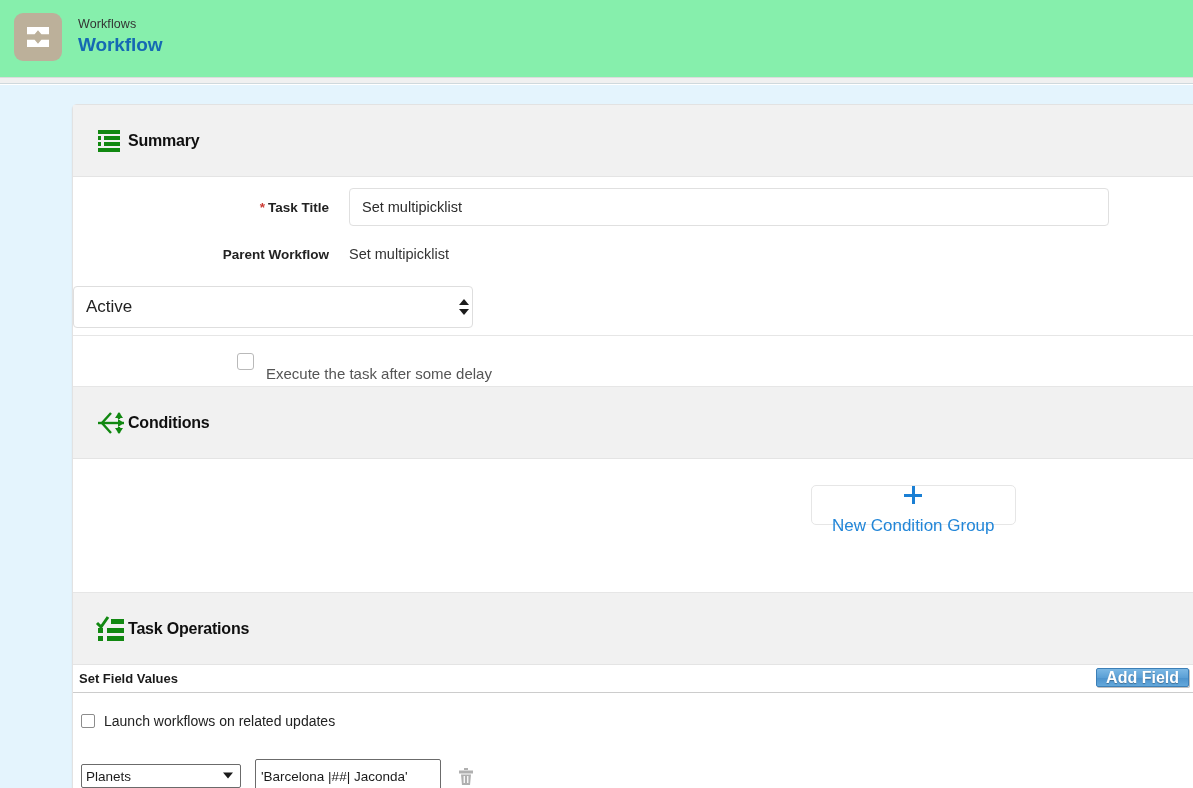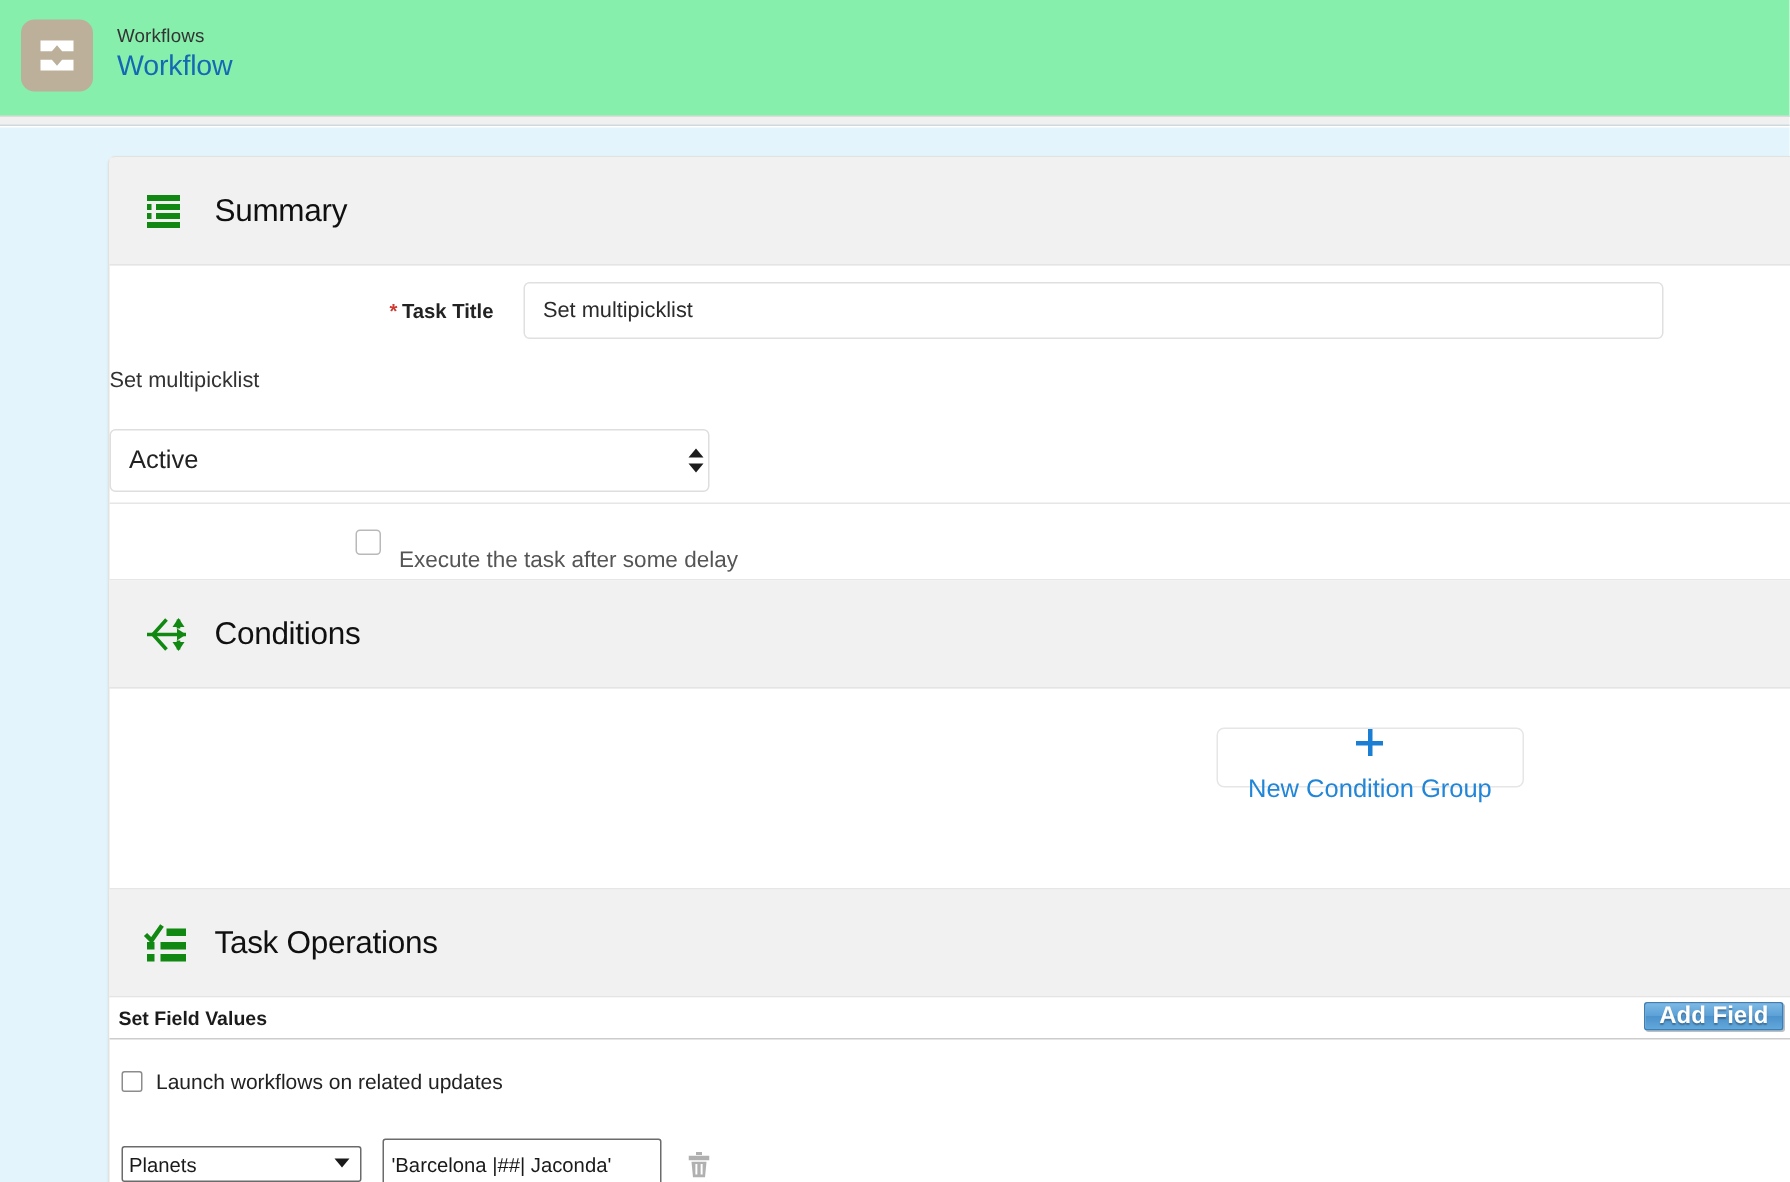--- a/index.html
+++ b/index.html
@@ -29,21 +29,21 @@
     display: flex; align-items: center; justify-content: center;
     flex: 0 0 auto;
   }
   .module-icon svg { display:block; }
   .crumbs { margin-left: 16px; line-height: 1.08; }
   .crumb-top {
     font-size: 12.5px; color: #333333; font-weight: 400;
     letter-spacing: .1px;
   }
   .crumb-main {
-    font-size: 19px; color: #1569b3; font-weight: normal;
+    font-size: 19px; color: #1569b3; font-weight: bold;
     margin-top: 3px; letter-spacing: -.1px;
   }
   .header-sep {
     position:absolute; left:0; top:78px; width:1193px; height:6px;
     background:#f0f0f0; border-bottom:1px solid #cfd9dd;
   }
 
   
   .page-bg {
     position: absolute; top: 85px; left: 0;
@@ -63,22 +63,22 @@
   
   .section-head {
     background: #f1f1f1;
     border-bottom: 1px solid #e4e4e4;
     height: 72px;
     display: flex; align-items: center;
     padding-left: 22px;
   }
   .section-head .sec-icon { width: 32px; height: 32px; flex:0 0 auto; display:block; }
   .section-head .sec-title {
-    font-size: 21px; font-weight: normal; color: #101010;
-    margin-left: 16px; letter-spacing: -.2px;
+    font-size: 16px; font-weight: bold; color: #101010;
+    margin-left: 1px; letter-spacing: -.2px;
   }
 
   
   .form-row {
     display: flex; align-items: center;
     min-height: 50px;
     padding: 0 0 0 0;
   }
   .fld-label {
     width: 276px; flex: 0 0 276px;
@@ -256,20 +256,21 @@
   </div>
 
   <div class="form-row" style="height:52px;padding-top:8px;">
     <div class="fld-label">
       <span class="req-star">*</span><span>Task Title</span>
     </div>
     <input class="txt-input" type="text" value="Set multipicklist" style="">
   </div>
 
   <div class="form-row" style="height:48px;">
+    <div class="fld-label">Parent Workflow</div>
     <div class="static-val">Set multipicklist</div>
   </div>
 
   <div class="form-row" style="height:56px;">
     <div class="sel-wrap">
       <input class="sel-input" type="text" value="Active" style="">
       <span class="spin">
         <i class="up"></i>
           <i class="down"></i>
       </span>

